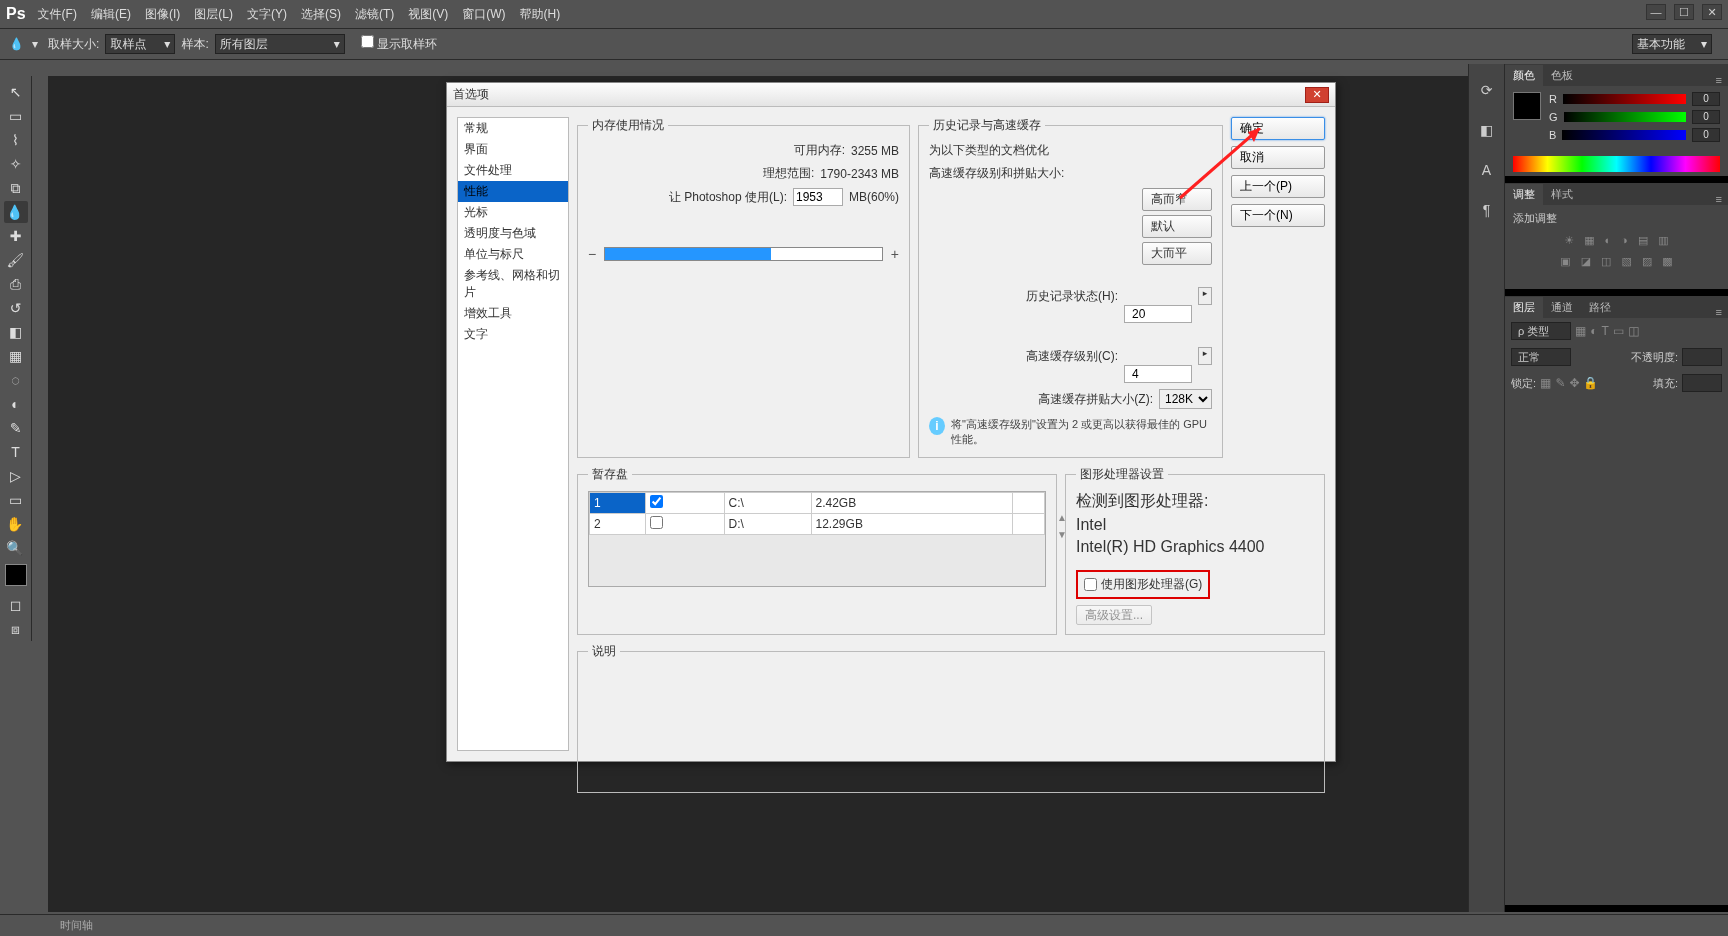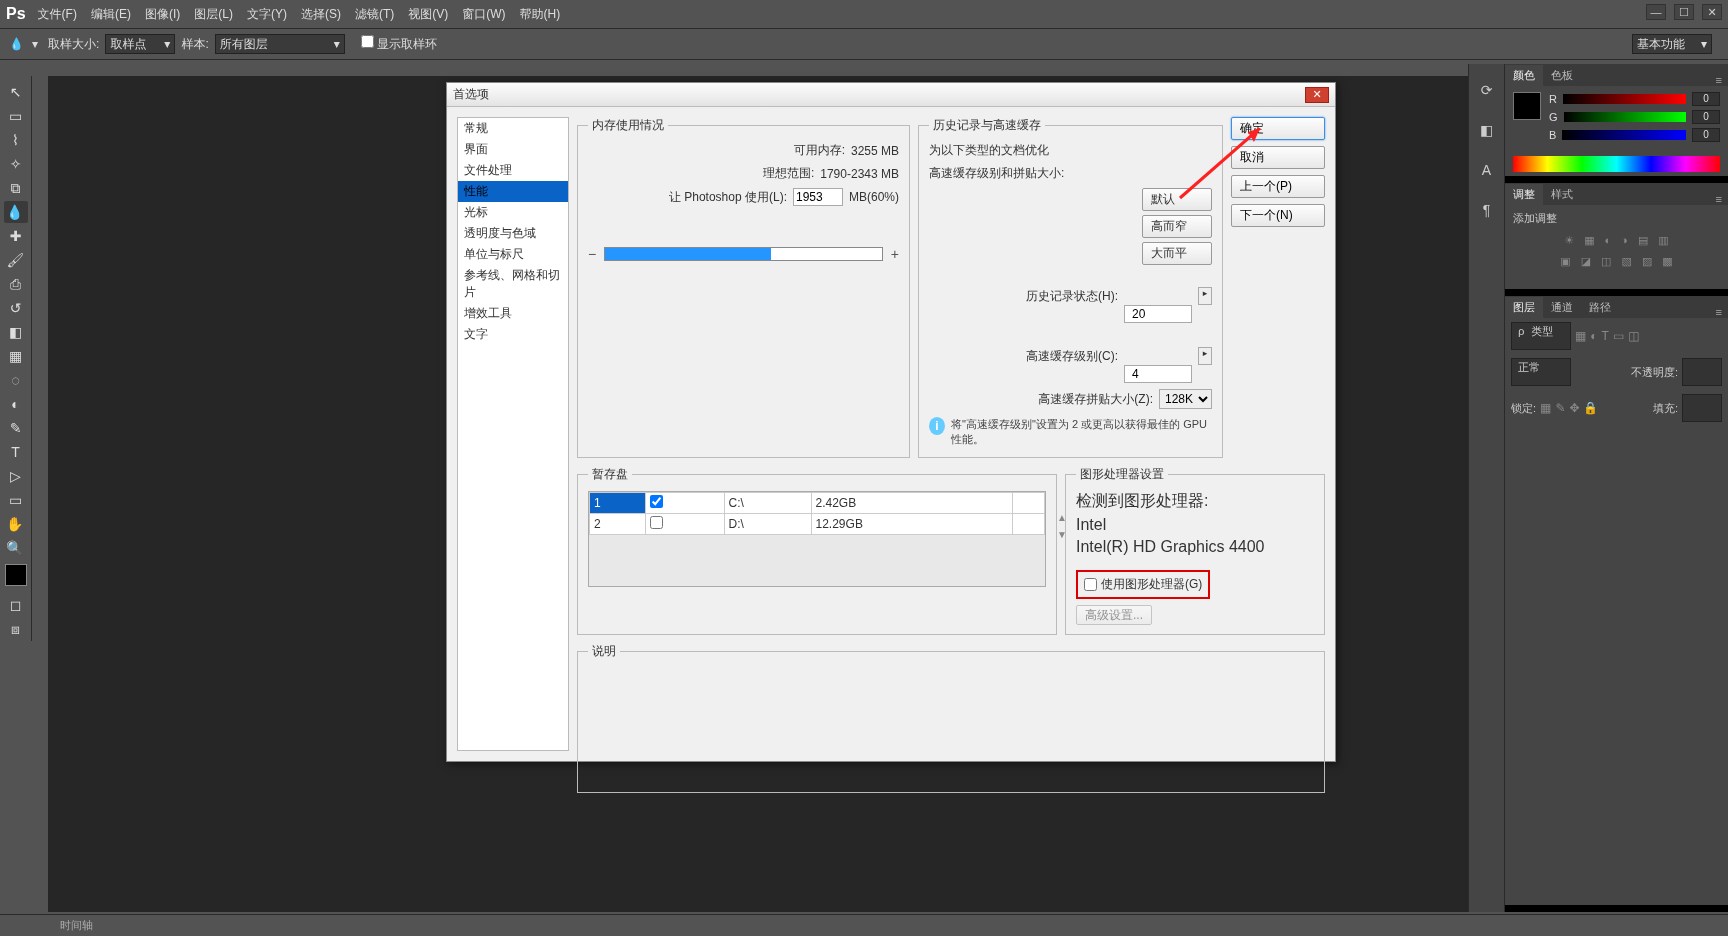--- a/index.html
+++ b/index.html
@@ -35,21 +35,21 @@
 .color-panel .swatch-big { width:28px; height:28px; background:#000; border:1px solid #777; float:left; margin-right:8px;}
 .color-panel .slider-r { flex:1; height:10px; background:linear-gradient(to right,#000,#f00);}
 .color-panel .slider-g { flex:1; height:10px; background:linear-gradient(to right,#000,#0f0);}
 .color-panel .slider-b { flex:1; height:10px; background:linear-gradient(to right,#000,#00f);}
 .color-panel .val { width:28px; height:14px; background:#333; border:1px solid #222; font-size:10px; text-align:center;}
 .spectrum { height:16px; background:linear-gradient(to right, red, yellow, lime, cyan, blue, magenta, red); margin:4px 8px;}
 .adjust-panel { padding:6px 8px; color:#ccc; font-size:11px; min-height:84px;}
 .adjust-panel .irow { display:flex; justify-content:center; gap:10px; margin-top:8px; color:#888;}
 .layers-panel { flex:1; color:#ccc; font-size:11px;}
 .layers-panel .ctl-row { display:flex; align-items:center; gap:4px; padding:4px 6px;}
-.layers-panel .sel2 { background:#333; border:1px solid #222; padding:1px 6px; min-width:60px; height:28px; font-size:11px;font-family:Liberation Mono, monospace;}
+.layers-panel .sel2 { background:#333; border:1px solid #222; padding:1px 6px; min-width:60px; height:18px; font-size:11px;}
 .layers-panel .ic { color:#888; font-size:12px; }
 .statusbar { position:absolute; left:0; bottom:0; right:0; height:22px; background:#535353; border-top:1px solid #2a2a2a; color:#aaa; font-size:11px; display:flex; align-items:center; padding-left:60px;}
 
 .dialog { position:absolute; left:446px; top:82px; width:890px; height:680px; background:#f0f0f0; border:1px solid #888; box-shadow:2px 2px 8px rgba(0,0,0,0.5);}
 .dialog .titlebar { height:24px; background:linear-gradient(#fdfdfd,#e4e4e4); border-bottom:1px solid #bbb; display:flex; align-items:center; padding:0 6px; font-size:12px; color:#333;}
 .dialog .titlebar .close { margin-left:auto; width:24px; height:16px; background:#d04030; color:#fff; display:flex; align-items:center; justify-content:center; font-size:11px; cursor:pointer; border:1px solid #a02018;}
 .dialog .body { display:flex; padding:10px; gap:8px; height:calc(100% - 24px);}
 .dialog .cat-list { width:112px; border:1px solid #bbb; background:#fff; font-size:12px; color:#333;}
 .dialog .cat-list .cat { padding:2px 6px; cursor:pointer;}
 .dialog .cat-list .cat.sel { background:#0a64c8; color:#000000;}
@@ -307,24 +307,24 @@
                 <div class="fill"></div>
               </div>
             <span class="pm">+</span>
           </div>
         </fieldset>
         <fieldset class="hist-box">
           <legend>历史记录与高速缓存</legend>
           <div class="txt">为以下类型的文档优化</div>
           <div class="txt">高速缓存级别和拼贴大小:</div>
           <div class="btnrow">
+              <span class="btn">高而窄</span>
+            </div>
+          <div class="btnrow">
               <span class="btn">默认</span>
-            </div>
-          <div class="btnrow">
-              <span class="btn">高而窄</span>
             </div>
           <div class="btnrow">
               <span class="btn">大而平</span>
             </div>
           <div class="frow">
               <span>历史记录状态(H):</span>
               <input type="text" value="20" style="">
               <span class="step">▸</span>
             </div>
           <div class="frow">

